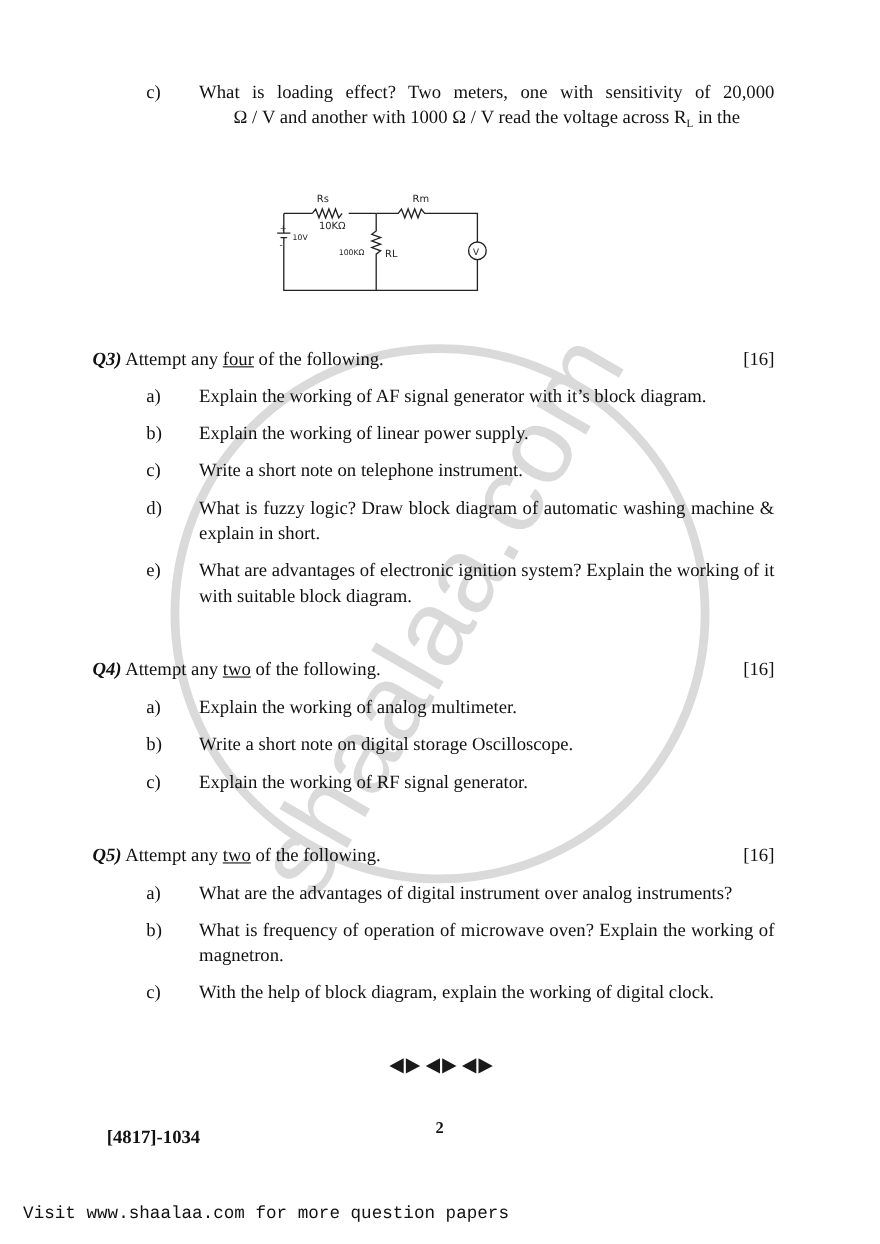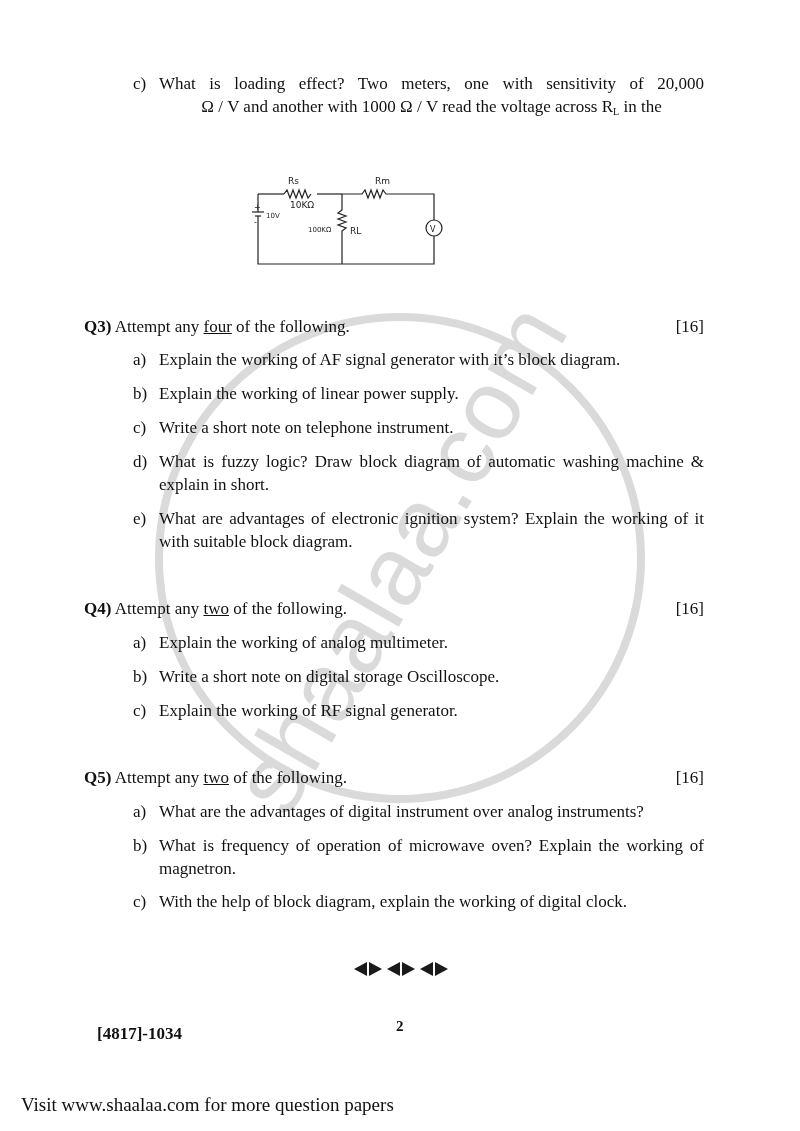--- a/index.html
+++ b/index.html
@@ -9,34 +9,34 @@
     .watermark-circle { position: absolute; left: 155px; top: 313px; width: 490px; height: 490px;
       border: 8px solid #dadada; border-radius: 50%; box-sizing: border-box; z-index: 0; }
     .watermark-text { position: absolute; left: 400px; top: 558px; z-index: 0;
       transform: translate(-50%, -50%) rotate(-60deg);
       font-family: "Liberation Sans", "DejaVu Sans", sans-serif; font-size: 98px;
       color: #dadada; letter-spacing: 1px; white-space: nowrap; }
 
     .content { position: relative; z-index: 1; }
     .q-item { position: absolute; left: 133px; width: 571px; font-size: 17px; line-height: 23px; }
     .q-item .lbl { position: absolute; left: 0; top: 0; }
-    .q-item .txt { margin-left: 26px; text-align: justify; }
+    .q-item .txt { margin-left: 48px; text-align: justify; }
     .q-head { position: absolute; left: 84px; width: 620px; font-size: 17px; line-height: 23px; }
-    .q-head .qn { font-weight: bold; }
+    .q-head .qn { font-style: italic; font-weight: bold; }
     .q-head .marks { position: absolute; right: 0; top: 0; font-weight: normal; margin-left: 32px; }
     .ul { text-decoration: underline; }
     .sub { font-size: 10px; vertical-align: -3px; }
 
     .circuit { position: absolute; left: 244px; top: 172px; width: 200px; height: 96px; }
 
     .end-mark { position: absolute; left: 352px; top: 960px; width: 100px; height: 18px; }
     .footer-code { position: absolute; left: 97px; top: 1024px; font-size: 17px; font-weight: bold; text-align: right; }
     .page-num { position: absolute; left: 396px; top: 1018px; font-size: 15px; font-weight: bold; }
-    .visit-banner { position: absolute; left: 21px; top: 1094px; font-size: 19px;
-      font-family: Liberation Serif, serif; color: #111; }
+    .visit-banner { position: absolute; left: 21px; top: 1094px; font-size: 16px;
+      font-family: Liberation Mono, monospace; color: #111; }
   </style>
 </head>
 <body>
 
 <div class="watermark-circle"></div>
 <div class="watermark-text">shaalaa.com</div>
 
 <div class="content">
 
   <div class="q-item" style="top:72px;">

